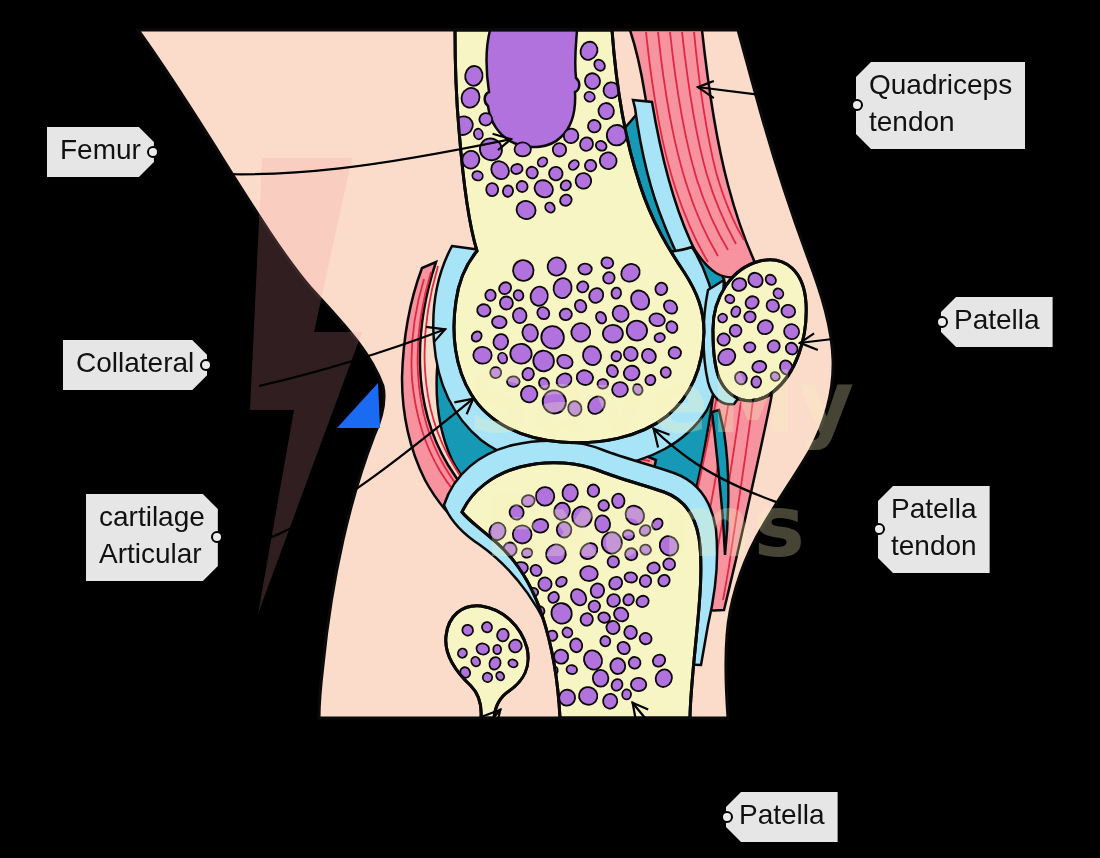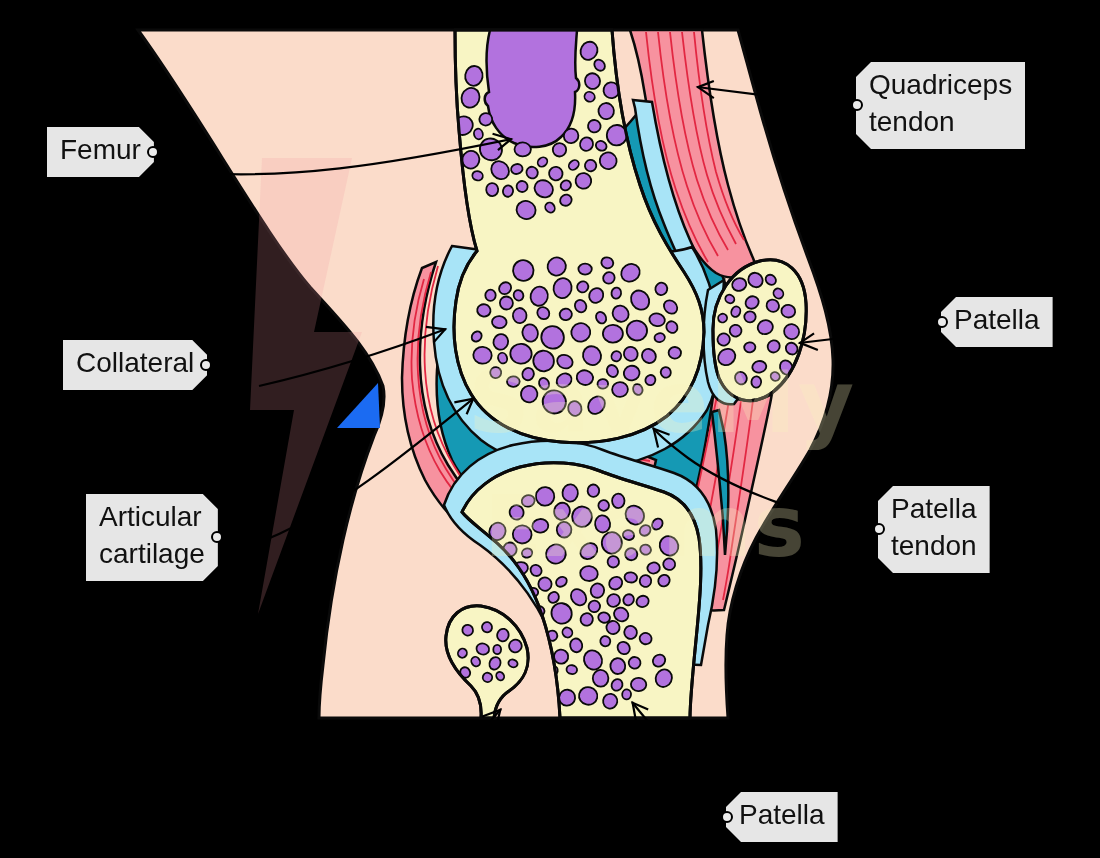--- a/index.html
+++ b/index.html
@@ -403,22 +403,22 @@
 
 <div class="tag-group tag-right" style="left:63px;top:340px">
   <div class="tag">
     <div>Collateral</div>
   </div>
   <span class="hole"></span>
 </div>
 
 <div class="tag-group tag-right" style="left:86px;top:494px">
   <div class="tag">
+    <div>cartilage</div>
     <div>Articular</div>
-    <div>cartilage</div>
   </div>
   <span class="hole"></span>
 </div>
 
 <div class="tag-group tag-left" style="left:856px;top:62px">
   <div class="tag">
     <div>Quadriceps</div>
     <div>tendon</div>
   </div>
   <span class="hole"></span>

